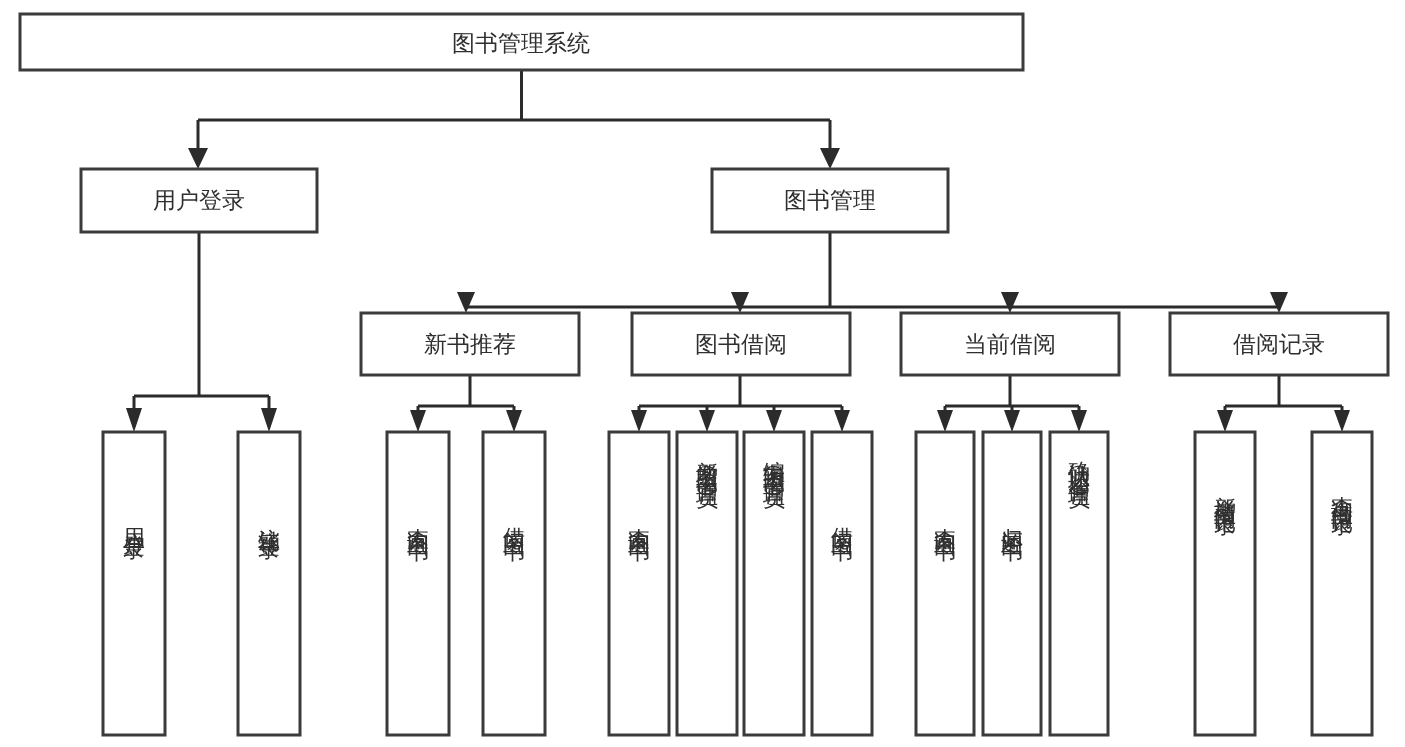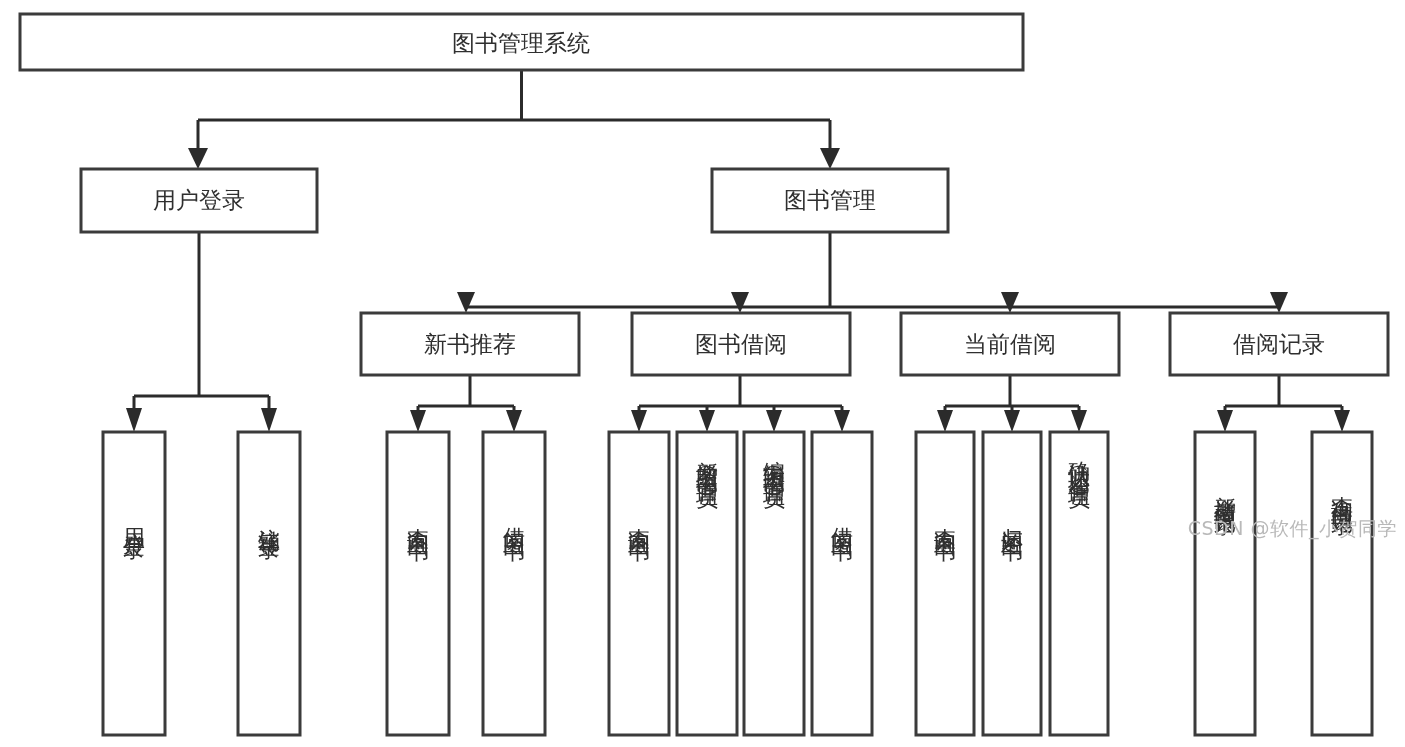--- a/index.html
+++ b/index.html
@@ -217,14 +217,13 @@
   <div class="leaf-label" style="left:639px; top:510px;">查询图书</div>
   <div class="leaf-label" style="left:707px; top:443px;">新增图书（管理员）</div>
   <div class="leaf-label" style="left:774px; top:443px;">编辑图书（管理员）</div>
   <div class="leaf-label" style="left:842px; top:510px;">借阅图书</div>
   <div class="leaf-label" style="left:945px; top:510px;">查询图书</div>
   <div class="leaf-label" style="left:1012px; top:510px;">归还图书</div>
   <div class="leaf-label" style="left:1079px; top:443px;">确认归还（管理员）</div>
   <div class="leaf-label" style="left:1225px; top:478px;">新增借阅记录</div>
   <div class="leaf-label" style="left:1342px; top:478px;">查询借阅记录</div>
 
-  <div class="watermark">CSDN @软件_小贺同学</div>
 </div>
 
 </body></html>

